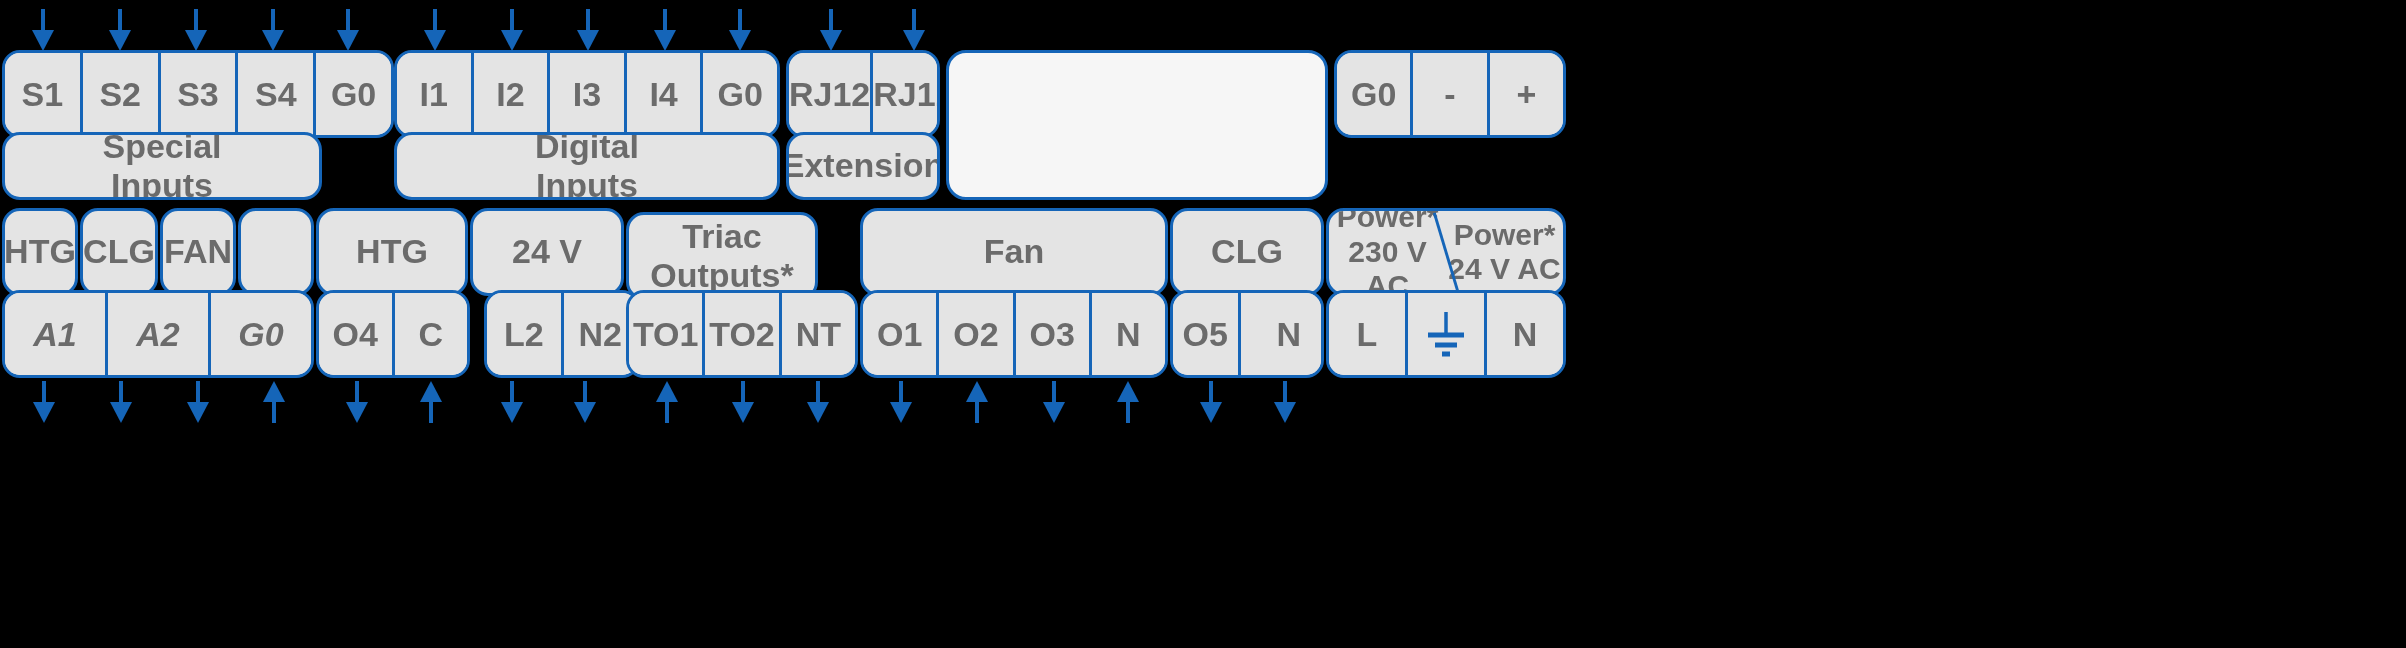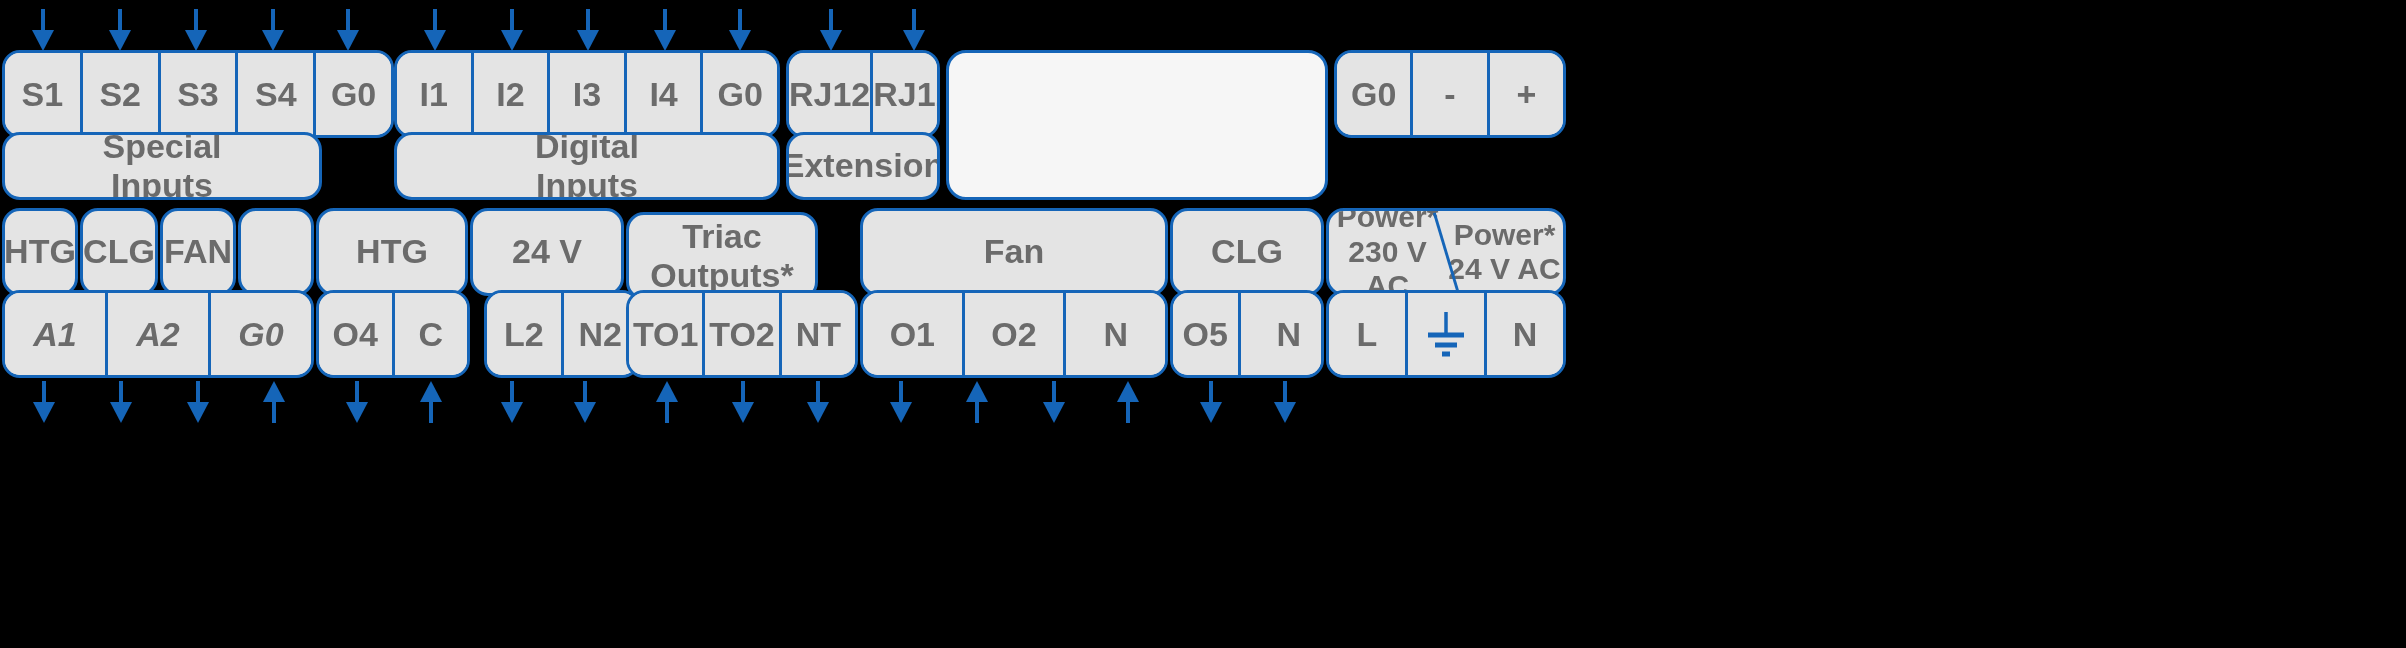--- a/index.html
+++ b/index.html
@@ -257,20 +257,21 @@
 
   <div class="group" style="left:626px; top:290px; width:232px; height:88px;">
     <div class="cell">TO1</div>
     <div class="cell">TO2</div>
     <div class="cell">NT</div>
   </div>
 
   <div class="group" style="left:860px; top:290px; width:308px; height:88px;">
     <div class="cell">O1</div>
     <div class="cell">O2</div>
+    <div class="cell">O3</div>
     <div class="cell">N</div>
   </div>
 
   <div class="group" style="left:1170px; top:290px; width:154px; height:88px;gap:16px;">
     <div class="cell">O5</div>
     <div class="cell">N</div>
   </div>
 
   <div class="group" style="left:1326px; top:290px; width:240px; height:88px;">
     <div class="cell">L</div>

